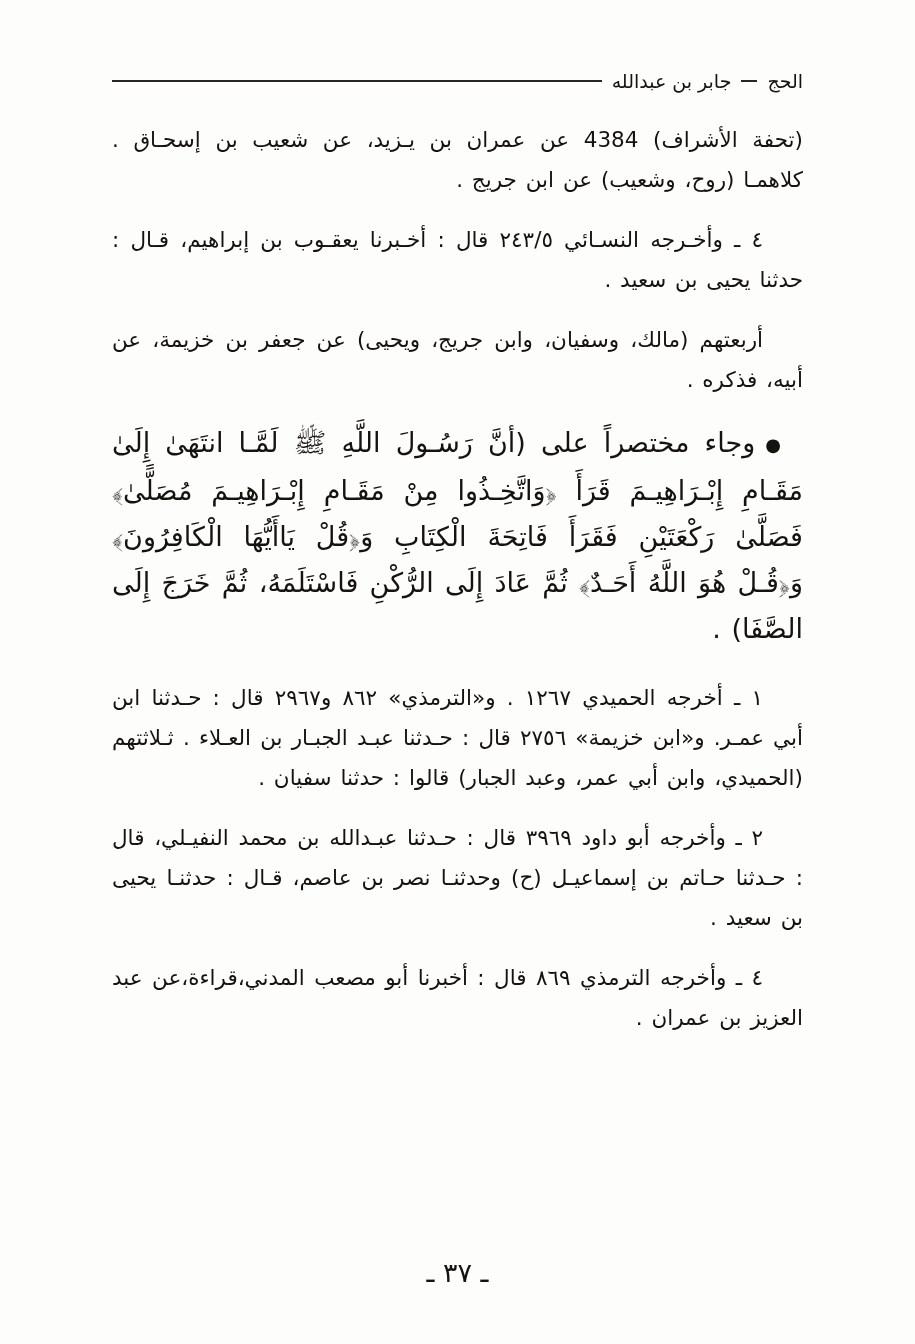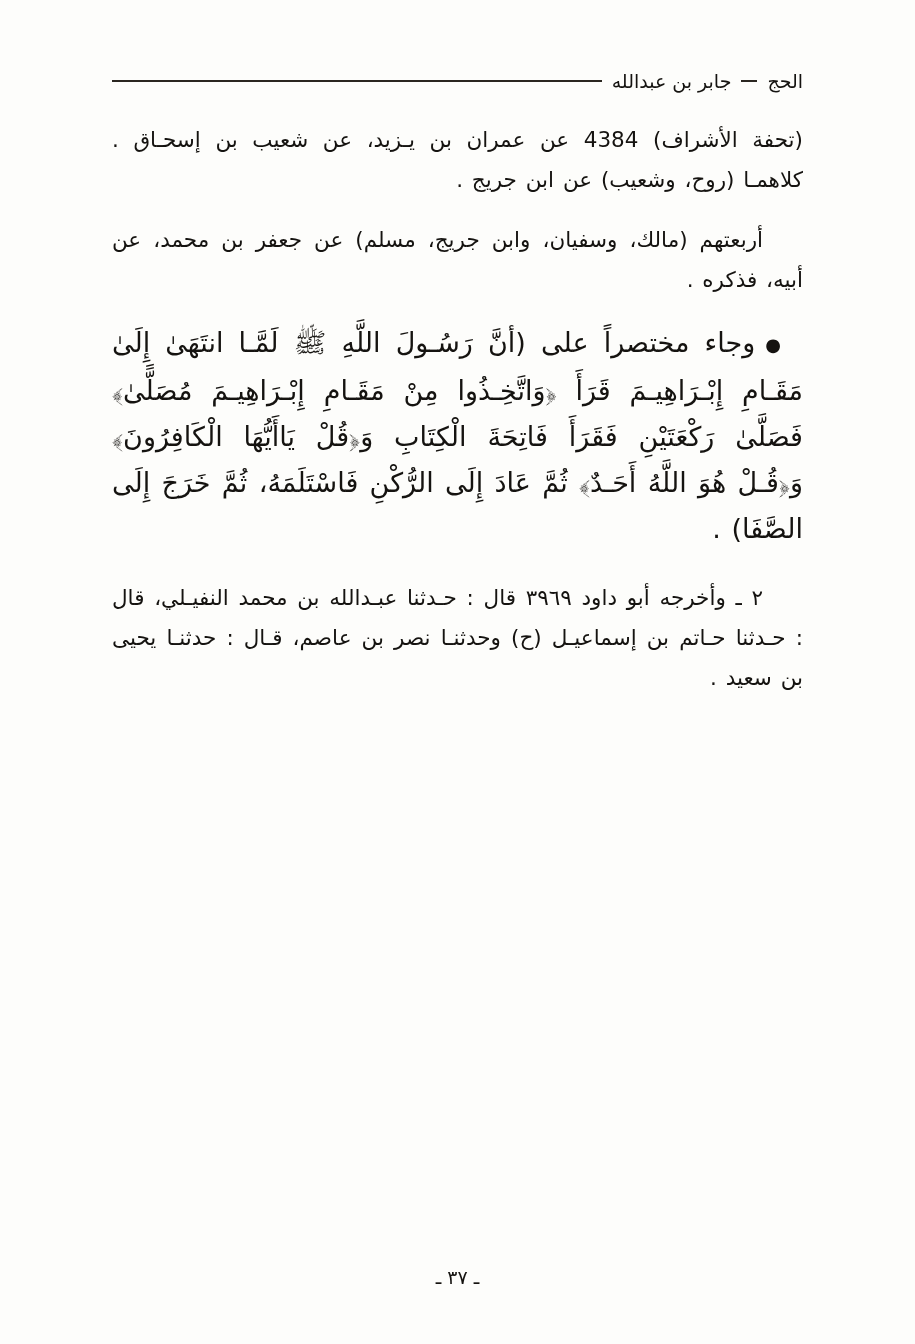--- a/index.html
+++ b/index.html
@@ -62,49 +62,52 @@
     margin-left: 10px;
     text-indent: 0;
   }
   
   .footer {
     position: absolute;
     bottom: 56px;
     right: 0;
     left: 0;
     text-align: center;
-    font-size: 19px;
+    font-size: 27px;
     letter-spacing: 2px;
   }
 </style>
 </head>
 <body>
 
 <div class="page">
 
   <header class="header">
     <span class="chapter">الحج</span>
     <span class="hrule short"></span>
     <span class="narrator">جابر بن عبدالله</span>
     <span class="hrule grow"></span>
   </header>
 
   <main class="body-text">
 
     <p class="para">(تحفة الأشراف) 4384 عن عمران بن يـزيد، عن شعيب بن إسحـاق . كلاهمـا (روح، وشعيب) عن ابن جريج .</p>
 
+    <p class="para indent">٤ ـ وأخـرجه النسـائي ٢٤٣/٥ قال : أخـبرنا يعقـوب بن إبراهيم، قـال : حدثنا يحيى بن سعيد .</p>
 
-    <p class="para indent">أربعتهم (مالك، وسفيان، وابن جريج، مسلم) عن جعفر بن محمد، عن أبيه، فذكره .</p>
+    <p class="para indent">أربعتهم (مالك، وسفيان، وابن جريج، ويحيى) عن جعفر بن خزيمة، عن أبيه، فذكره .</p>
 
     <p class="para hadith"><span class="bullet">●</span><span>وجاء مختصراً على (أنَّ رَسُـولَ اللَّهِ ﷺ لَمَّـا انتَهَىٰ إِلَىٰ مَقَـامِ إِبْـرَاهِيـمَ قَرَأَ ﴿وَاتَّخِـذُوا مِنْ مَقَـامِ إِبْـرَاهِيـمَ مُصَلًّىٰ﴾ فَصَلَّىٰ رَكْعَتَيْنِ فَقَرَأَ فَاتِحَةَ الْكِتَابِ وَ﴿قُلْ يَاأَيُّهَا الْكَافِرُونَ﴾ وَ﴿قُـلْ هُوَ اللَّهُ أَحَـدٌ﴾ ثُمَّ عَادَ إِلَى الرُّكْنِ فَاسْتَلَمَهُ، ثُمَّ خَرَجَ إِلَى الصَّفَا) .</span></p>
 
+    <p class="para indent">١ ـ أخرجه الحميدي ١٢٦٧ . و«الترمذي» ٨٦٢ و٢٩٦٧ قال : حـدثنا ابن أبي عمـر. و«ابن خزيمة» ٢٧٥٦ قال : حـدثنا عبـد الجبـار بن العـلاء . ثـلاثتهم (الحميدي، وابن أبي عمر، وعبد الجبار) قالوا : حدثنا سفيان .</p>
 
     <p class="para indent">٢ ـ وأخرجه أبو داود ٣٩٦٩ قال : حـدثنا عبـدالله بن محمد النفيـلي، قال : حـدثنا حـاتم بن إسماعيـل (ح) وحدثنـا نصر بن عاصم، قـال : حدثنـا يحيى بن سعيد .</p>
 
 
+    <p class="para indent">٤ ـ وأخرجه الترمذي ٨٦٩ قال : أخبرنا أبو مصعب المدني،قراءة،عن عبد العزيز بن عمران .</p>
 
   </main>
 
   <footer class="footer">
     <span>ـ ٣٧ ـ</span>
   </footer>
 
 </div>
 
 </body></html>

